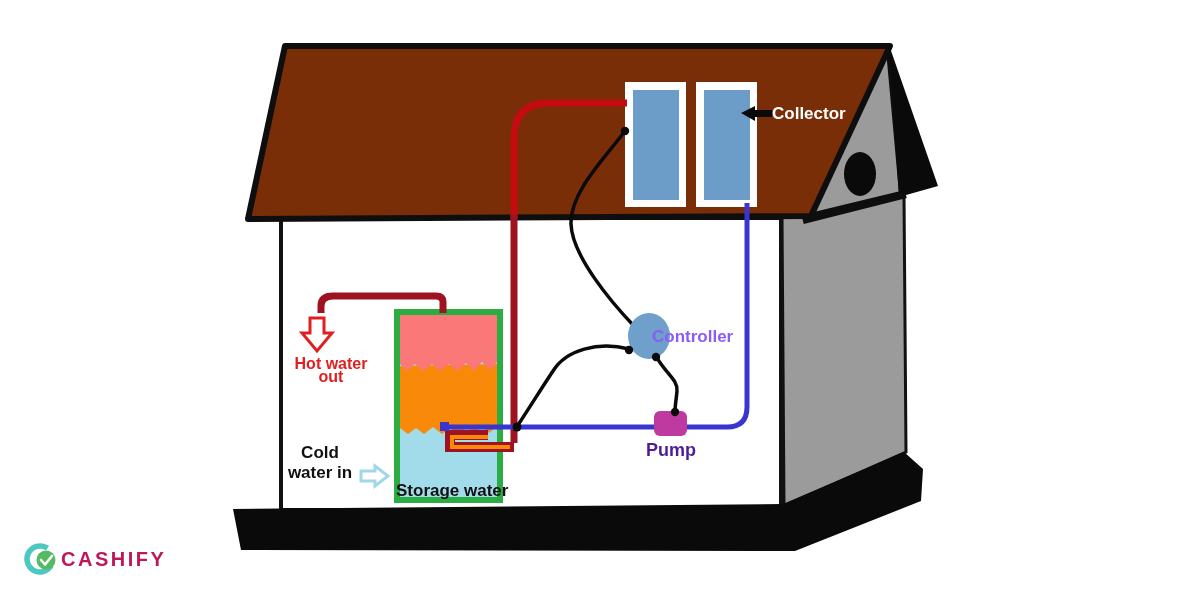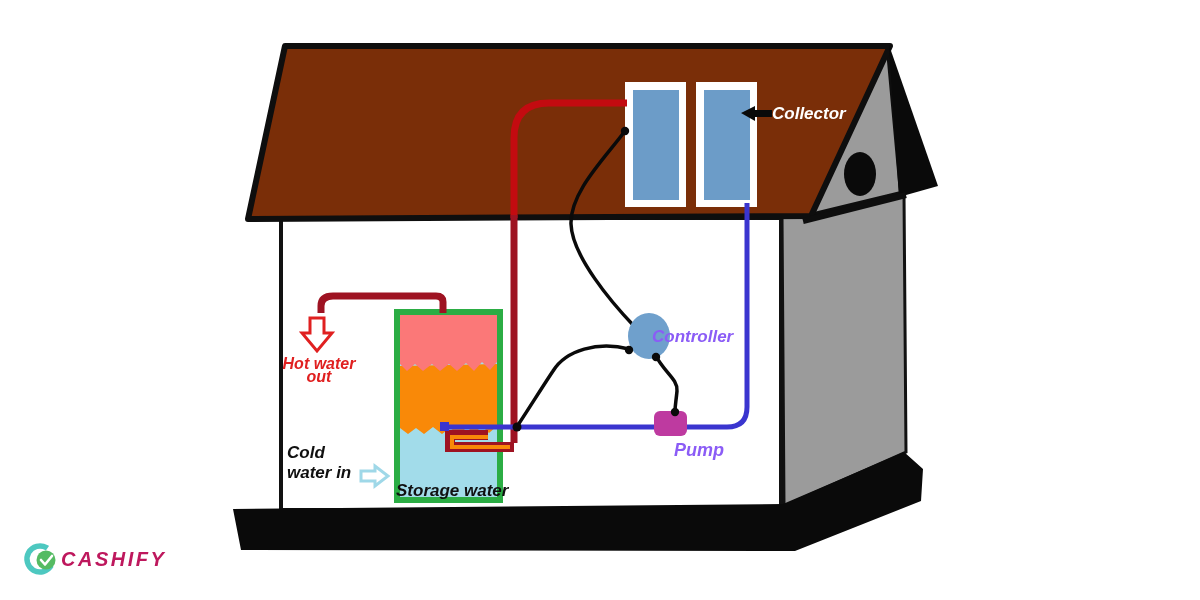--- a/index.html
+++ b/index.html
@@ -1,26 +1,26 @@
 <!DOCTYPE html>
 <html><head>
 <meta charset="utf-8">
 <style>
   html,body{margin:0;padding:0;background:#ffffff;}
   .canvas{
     position:relative;width:1200px;height:600px;background:#ffffff;
-    font-family:"Liberation Sans","DejaVu Sans",sans-serif;overflow:hidden;font-style:italic;
+    font-family:"Liberation Sans","DejaVu Sans",sans-serif;overflow:hidden;
   }
   .canvas svg{position:absolute;left:0;top:0;}
   .lbl{position:absolute;font-weight:bold;white-space:pre-line;}
   .lbl-collector{left:772px;top:104px;width:90px;font-size:17px;color:#ffffff;}
   .lbl-controller{left:652px;top:327px;font-size:17px;color:#8b5cf6;text-align:right;}
-  .lbl-pump{left:645px;top:440px;width:52px;text-align:center;font-size:18px;color:#8b5cf6;margin-left:28px;}
-  .lbl-hot{left:280px;top:357px;width:78px;text-align:center;font-size:16px;line-height:13px;color:#E02020;}
-  .lbl-cold{left:287px;top:443px;width:66px;font-size:17px;line-height:20px;color:#101010;}
+  .lbl-pump{left:645px;top:440px;width:52px;text-align:center;font-size:18px;color:#4c1d95;}
+  .lbl-hot{left:280px;top:357px;width:78px;text-align:center;font-size:16px;line-height:13px;color:#E02020;padding-left:12px;}
+  .lbl-cold{left:287px;top:443px;width:66px;text-align:center;font-size:17px;line-height:20px;color:#101010;}
   .lbl-storage{left:396px;top:481px;font-size:17px;color:#101010;}
   .lbl-brand{left:61px;top:548px;font-size:20px;letter-spacing:2.5px;color:#be185d;}
 </style>
 </head>
 <body>
 
 <div class="canvas">
   <svg width="1200" height="600" viewBox="0 0 1200 600">
 
     <rect x="281" y="218" width="500" height="292" fill="#ffffff" stroke="#111111" stroke-width="4"></rect>

